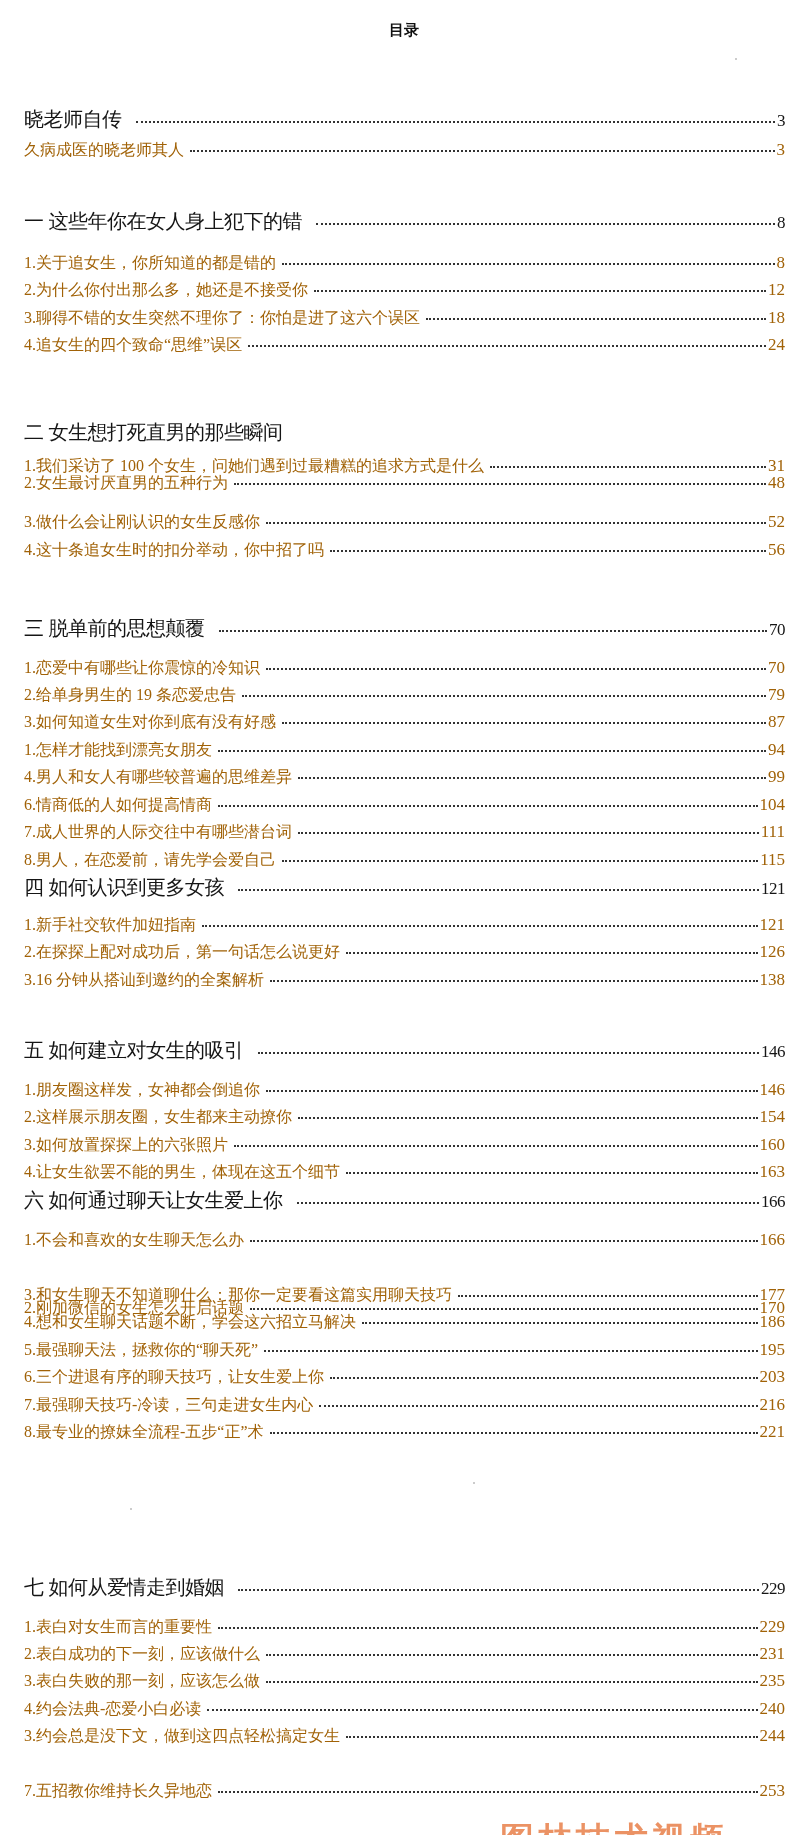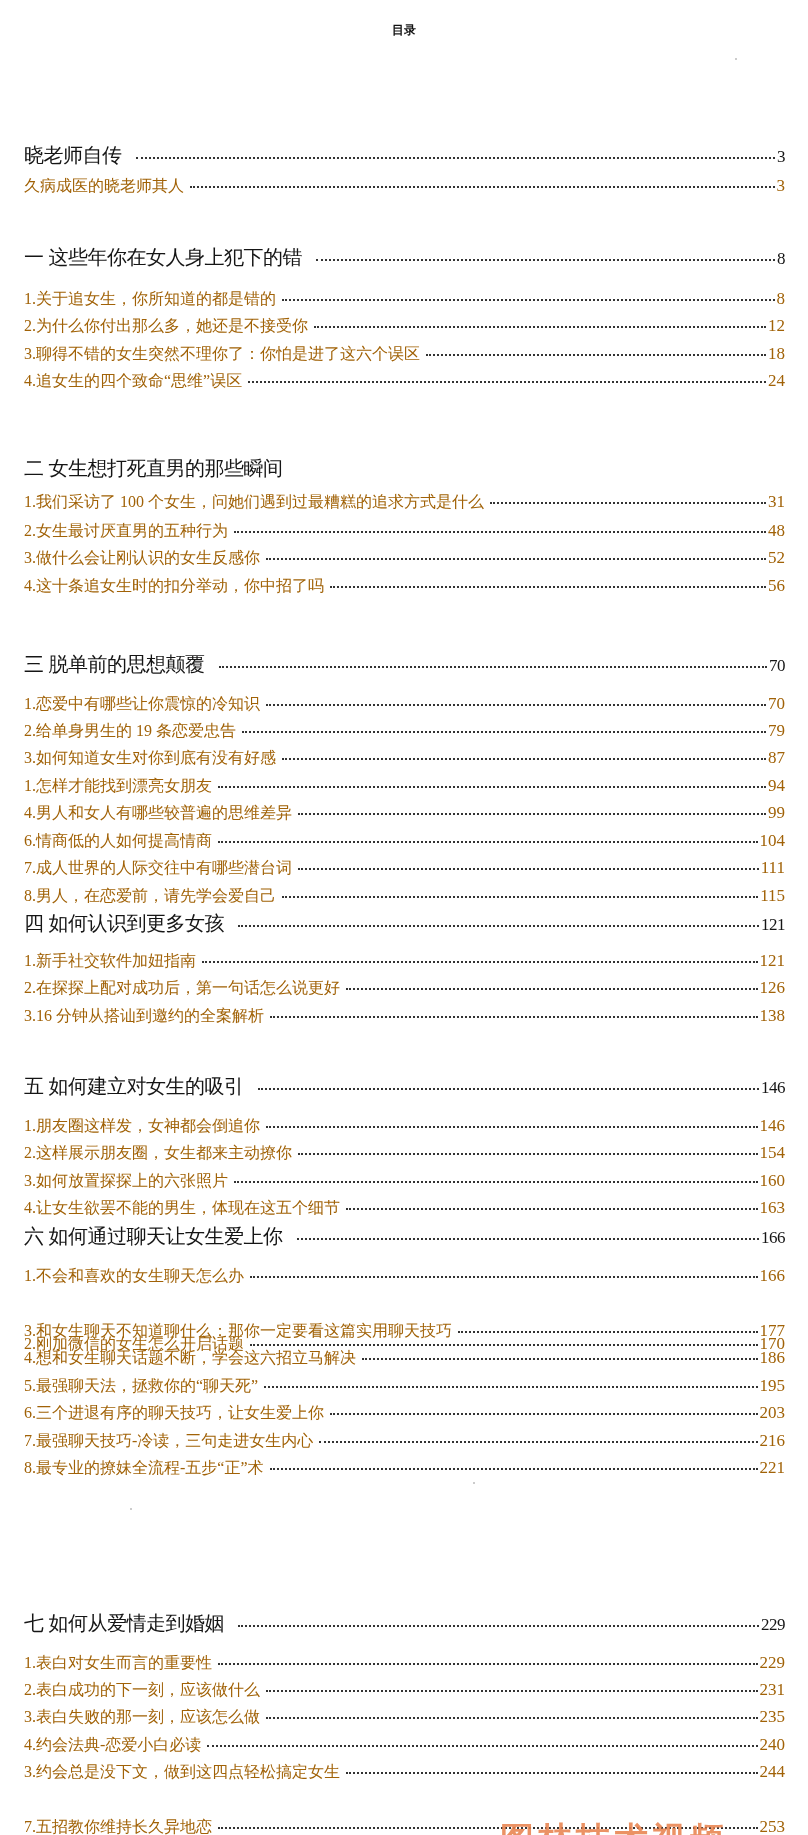--- a/index.html
+++ b/index.html
@@ -4,27 +4,27 @@
 <style>
   html, body { margin: 0; padding: 0; }
   body {
     width: 808px; height: 1835px; position: relative; overflow: hidden;
     background: #ffffff; color: #111;
   }
   .page { position: absolute; left: 0; top: 0; width: 808px; height: 1835px; }
   .title {
     position: absolute; left: 0; width: 808px; top: 16px; text-align: center;
     font-family: "Liberation Sans", "DejaVu Sans", sans-serif; font-weight: bold;
-    font-size: 12px; line-height: 28px; color: #111;
+    font-size: 15px; line-height: 28px; color: #111;
   }
   .row {
     position: absolute; left: 24px; width: 761px; display: flex; align-items: baseline;
     white-space: nowrap;
   }
-  .row .label { flex: 0 0 auto; margin-top: 36px; }
+  .row .label { flex: 0 0 auto; }
   .row .dots {
     flex: 1 1 auto; margin: 0 2px 0 6px; height: 1px; align-self: baseline;
     border-bottom: 2px dotted #333; transform: translateY(-3px); min-width: 10px;
   }
   .row .page-no { flex: 0 0 auto; text-align: right; }
   .row.heading {
     font-family: "Liberation Sans", "DejaVu Sans", sans-serif; font-size: 20px;
     line-height: 26px; letter-spacing: -0.5px; color: #151515;
   }
   .row.heading .page-no, .row.item .page-no {
@@ -87,21 +87,21 @@
 
   <div class="row heading nodots" style="top:419px">
     <span class="label">二  女生想打死直男的那些瞬间</span>
 
   </div>
   <div class="row item" style="top:455px">
       <span class="label">1.我们采访了 100 个女生，问她们遇到过最糟糕的追求方式是什么</span>
       <span class="dots"></span>
       <span class="page-no">31</span>
     </div>
-  <div class="row item" style="top:484px">
+  <div class="row item" style="top:472px">
       <span class="label">2.女生最讨厌直男的五种行为</span>
       <span class="dots"></span>
       <span class="page-no">48</span>
     </div>
   <div class="row item" style="top:511px">
       <span class="label">3.做什么会让刚认识的女生反感你</span>
       <span class="dots"></span>
       <span class="page-no">52</span>
     </div>
   <div class="row item" style="top:539px">

